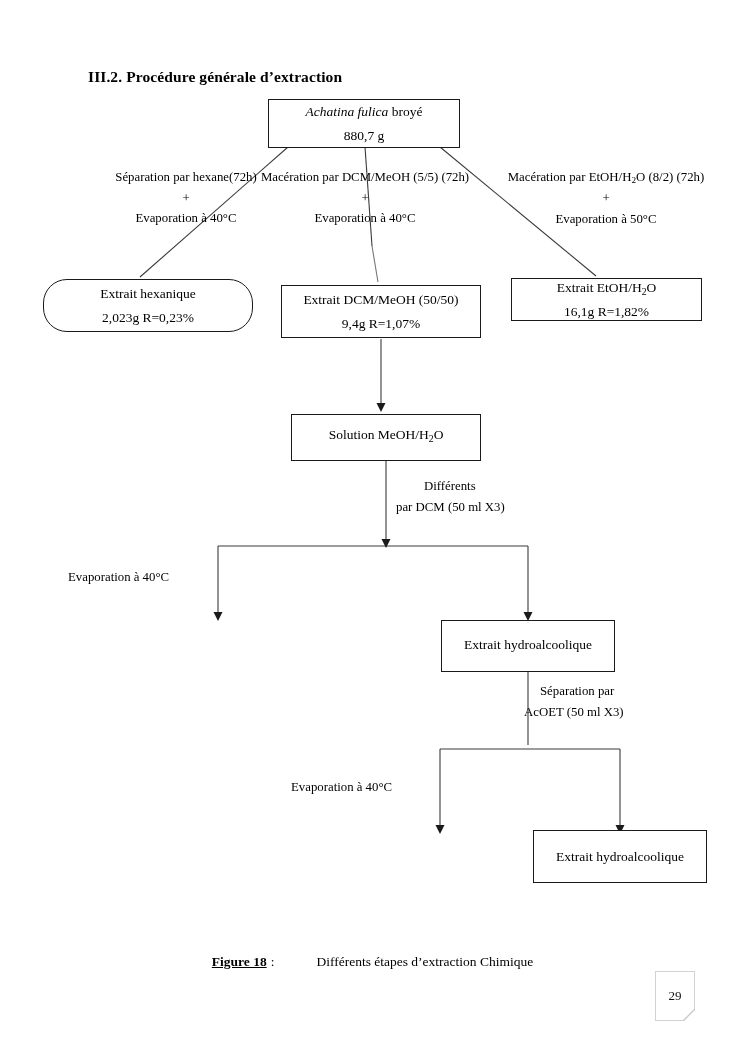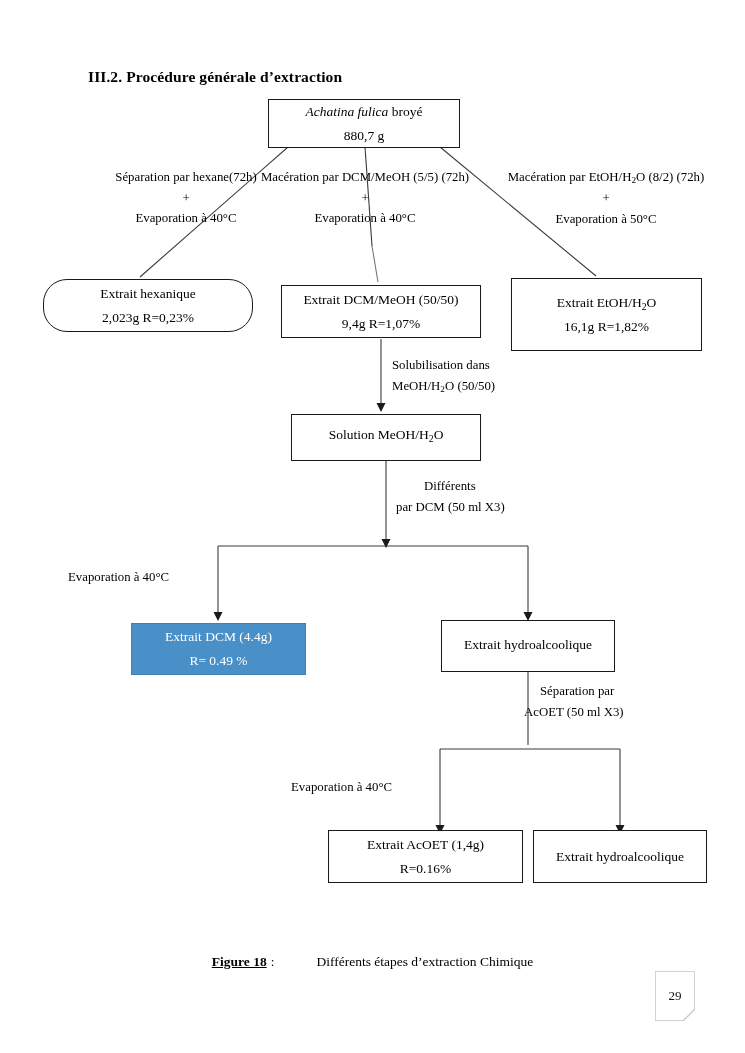--- a/index.html
+++ b/index.html
@@ -178,65 +178,53 @@
   <div class="abs box" style="left:43px; top:279px; width:210px; height:53px;border-radius:24px;">
     <span class="ln">Extrait hexanique</span>
     <span class="ln">2,023g R=0,23%</span>
   </div>
 
   <div class="abs box" style="left:281px; top:285px; width:200px; height:53px;">
     <span class="ln">Extrait DCM/MeOH (50/50)</span>
     <span class="ln">9,4g R=1,07%</span>
   </div>
 
-  <div class="abs box" style="left:511px; top:278px; width:191px; height:73px;">
+  <div class="abs box" style="left:511px; top:278px; width:191px; height:43px;">
     <span class="ln"><span>Extrait EtOH/H</span><sub>2</sub><span>O</span></span>
     <span class="ln">16,1g R=1,82%</span>
   </div>
 
-  <div class="abs label" style="left:392px; top:355px; width:180px; text-align:left;">
-    <span class="ln">Solubilisation dans</span>
-    <span class="ln"><span>MeOH/H</span><sub>2</sub><span>O (50/50)</span></span>
-  </div>
 
   <div class="abs box top-align" style="left:291px; top:414px; width:190px; height:47px;">
     <span class="ln"><span>Solution MeOH/H</span><sub>2</sub><span>O</span></span>
   </div>
 
   <div class="abs label" style="left:396px; top:476px; width:184px; text-align:left;">
     <span class="ln" style="padding-left:28px;">Différents</span>
     <span class="ln">par DCM (50 ml X3)</span>
   </div>
 
   <div class="abs label left" style="left:68px; top:567px; width:180px;">
     <span class="ln">Evaporation à 40°C</span>
   </div>
 
-  <div class="abs box filled" style="left:131px; top:623px; width:175px; height:52px;">
-    <span class="ln">Extrait DCM (4.4g)</span>
-    <span class="ln">R= 0.49 %</span>
-  </div>
 
   <div class="abs box top-align" style="left:441px; top:620px; width:174px; height:52px;">
     <span class="ln" style="margin-top:4px;">Extrait hydroalcoolique</span>
   </div>
 
   <div class="abs label" style="left:524px; top:681px; width:190px; text-align:left;">
     <span class="ln" style="padding-left:16px;">Séparation par</span>
     <span class="ln">AcOET (50 ml X3)</span>
   </div>
 
   <div class="abs label left" style="left:291px; top:777px; width:180px;">
     <span class="ln">Evaporation à 40°C</span>
   </div>
 
-  <div class="abs box" style="left:328px; top:830px; width:195px; height:53px;">
-    <span class="ln">Extrait AcOET (1,4g)</span>
-    <span class="ln">R=0.16%</span>
-  </div>
 
   <div class="abs box" style="left:533px; top:830px; width:174px; height:53px;">
     <span class="ln">Extrait hydroalcoolique</span>
   </div>
 
   <div class="abs caption">
     <span class="fig">Figure 18</span><span style="padding-left:4px;">:</span><span class="gap"></span><span>Différents étapes d’extraction Chimique</span>
   </div>
 
   <div class="abs pagenum">

